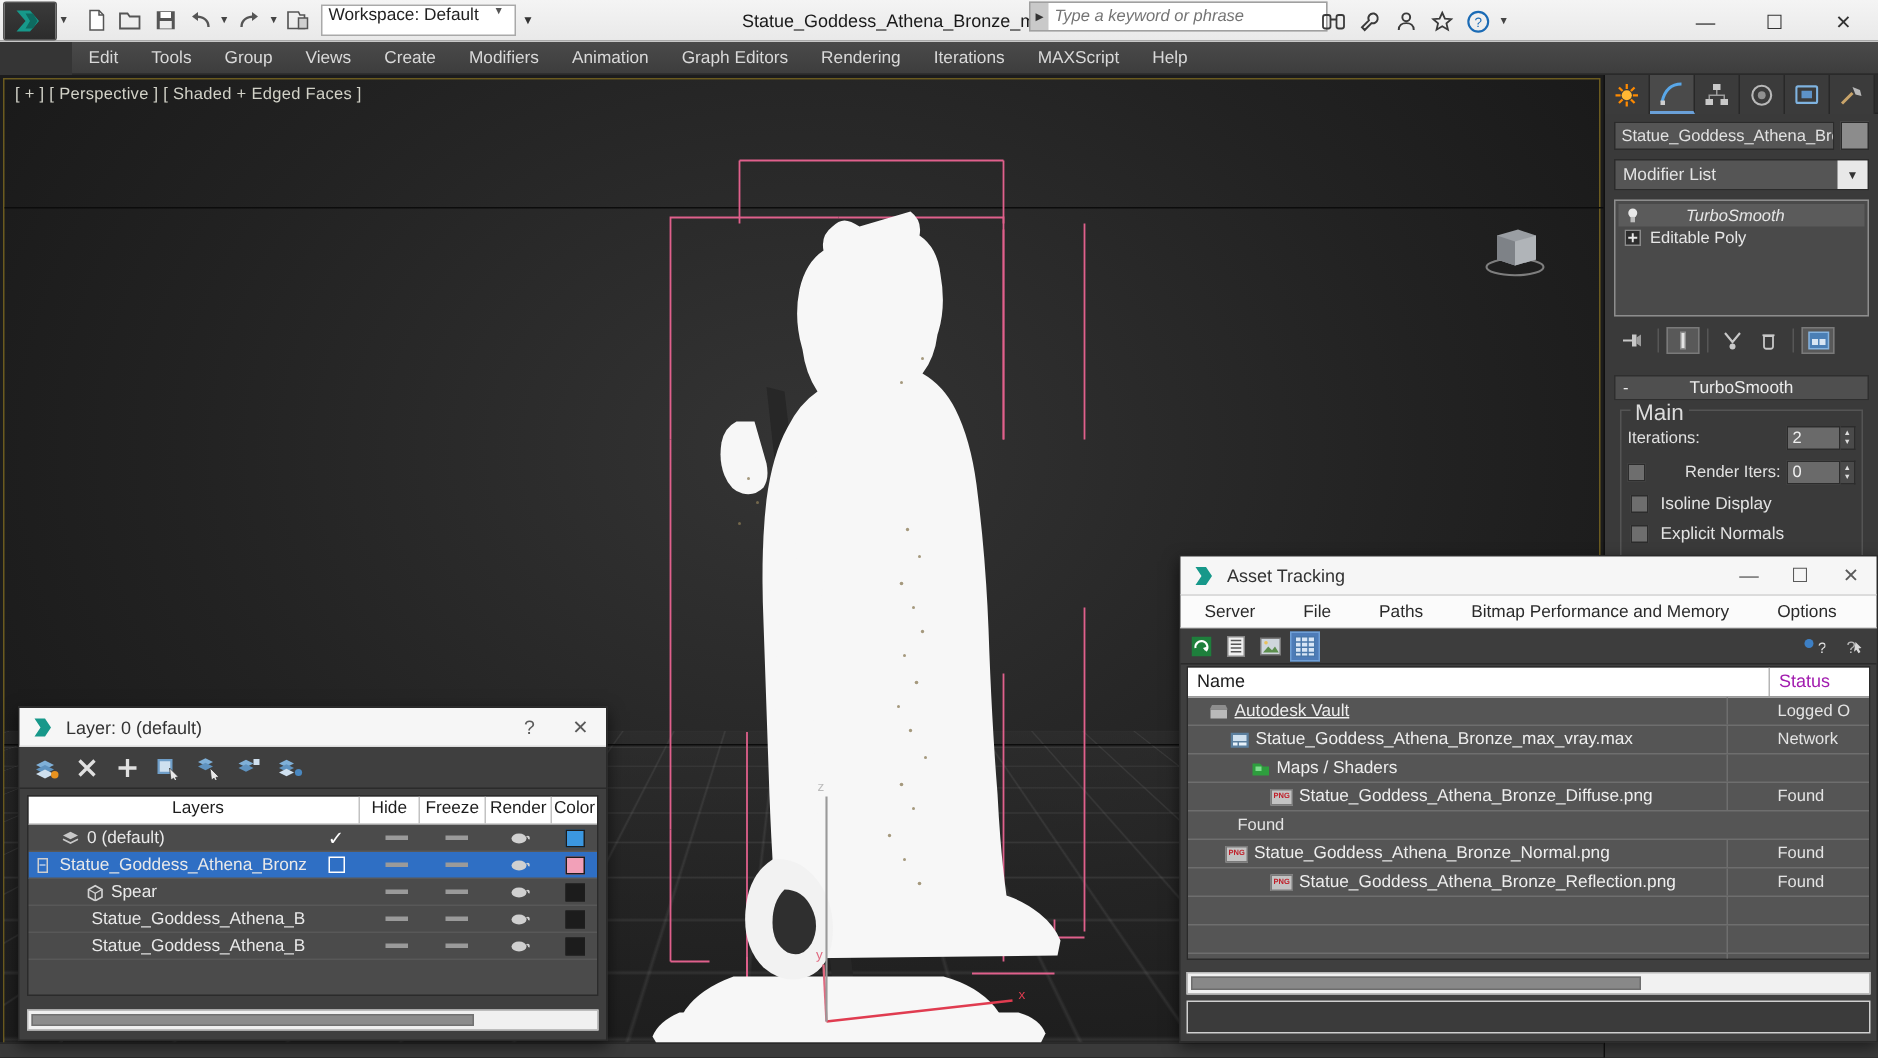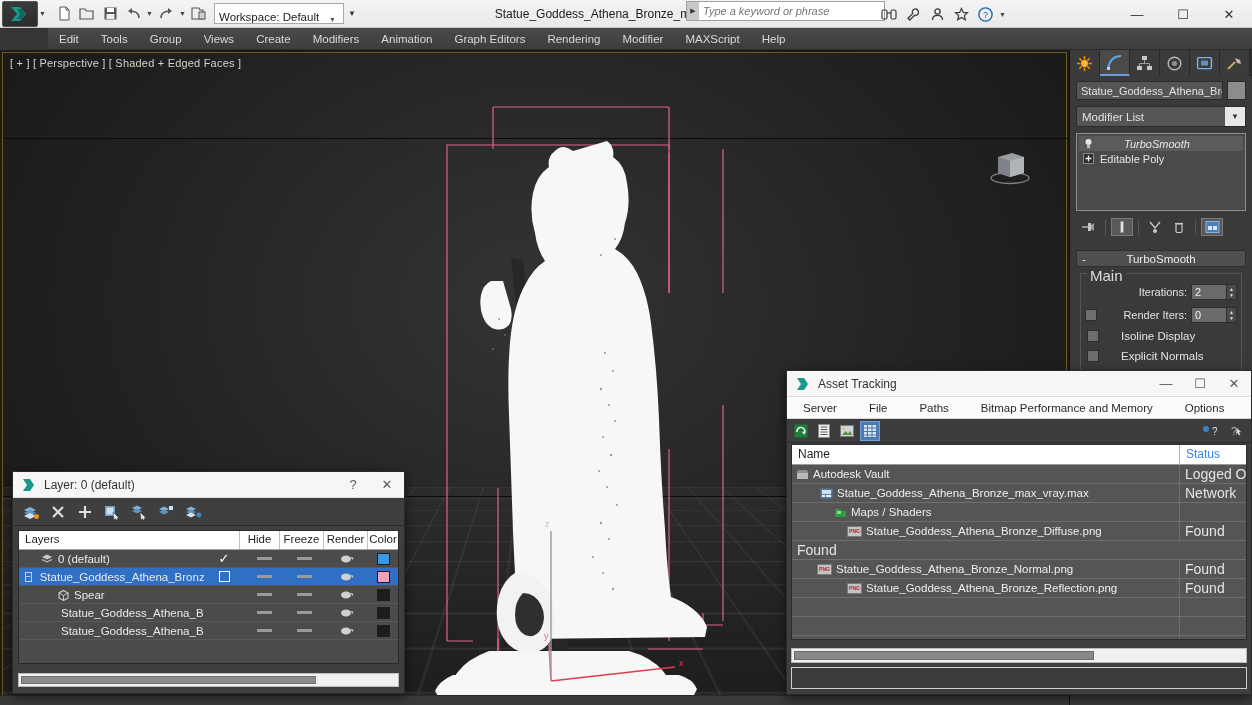--- a/index.html
+++ b/index.html
@@ -14,21 +14,21 @@
   .maxlogo { width:36px; height:26px; margin-left:2px; position:relative;
     background:linear-gradient(#3a3a3a,#2c2c2c); border:1px solid #555; border-radius:2px;
     display:flex; align-items:center; justify-content:center; }
   .maxlogo svg { display:block; }
   .qat { display:flex; align-items:center; gap:1px; margin-left:6px; }
   .qbtn { width:22px; height:22px; display:flex; align-items:center; justify-content:center;
     border-radius:2px; }
   .tinyarrow { width:9px; height:22px; display:flex; align-items:center; justify-content:center;
     font-size:7px; color:#444; }
   .wsbox { margin-left:4px; height:21px; min-width:130px; background:#fff; border:1px solid #a9a9a9;
-    display:flex; align-items:flex-end; padding:0 4px; font-size:11.5px; color:#222; }
+    display:flex; align-items:flex-start; padding:0 4px; font-size:11.5px; color:#222; }
   .wsbox .lbl { flex:1; }
   .wsbox .car { font-size:7px; color:#555; padding:0 3px; }
   .wsdrop { width:16px; height:21px; display:flex; align-items:center; justify-content:center;
     font-size:8px; color:#333; }
   .doctitle { position:absolute; left:0; right:0; text-align:center; font-size:12px; color:#1a1a1a;
     pointer-events:none; }
   .searchwrap { position:absolute; left:686px; top:1px; display:flex; align-items:center;
     height:20px; background:#c9c9c9; border:1px solid #a0a0a0; }
   .searchwrap .sarrow { width:12px; text-align:center; font-size:7px; color:#333; }
   .searchinput { width:185px; height:18px; background:#fff; border:none; outline:none;
@@ -100,29 +100,29 @@
   .stb.on { background:#595959; border:1px solid #7a7a7a; }
   .sep { width:1px; height:16px; background:#565656; margin:0 3px; }
   .rollhdr { margin:14px 6px 0 6px; height:17px; background:#4f4f4f; border:1px solid #2e2e2e;
     display:flex; align-items:center; justify-content:center; position:relative;
     font-size:11.5px; color:#ececec; }
   .rollhdr .mn { position:absolute; left:5px; font-size:11px; }
   .group { margin:6px 10px 0 10px; border:1px solid #545454; padding:10px 4px 8px 4px;
     position:relative; }
   .group>.gl { position:absolute; top:-7px; left:6px; background:#3a3a3a; padding:0 3px;
     font-size:15px; color:#dcdcdc; }
-  .fr { display:flex; align-items:center; justify-content:flex-end; gap:4px; margin-bottom:7px; }
+  .fr { display:flex; align-items:center; justify-content:space-between; gap:4px; margin-bottom:7px; }
   .fr .lb { font-size:11px; color:#e0e0e0; }
   .spin { display:flex; }
   .spin .f { width:36px; height:16px; background:#6a6a6a; border:1px solid #2c2c2c;
     color:#f0f0f0; font-size:11px; padding-left:3px; line-height:15px; }
   .spin .ar { width:10px; height:16px; background:#4a4a4a; border:1px solid #2c2c2c;
     border-left:none; display:flex; flex-direction:column; align-items:center;
     justify-content:center; font-size:5px; color:#ddd; line-height:6px; }
-  .cbrow { display:flex; align-items:center; gap:22px; margin:0 0 8px 2px; }
+  .cbrow { display:flex; align-items:center; gap:8px; margin:0 0 8px 2px; }
   .cb { width:12px; height:12px; background:#6e6e6e; border:1px solid #2c2c2c; }
   .cbrow .lb { font-size:11.5px; color:#e2e2e2; }
 
   
   .win { position:absolute; background:#3f3f3f; border:1px solid #2a2a2a;
     box-shadow:0 3px 10px rgba(0,0,0,.55); }
   .wtitle { height:26px; background:#f6f6f6; display:flex; align-items:center;
     border-bottom:1px solid #dcdcdc; }
   .wtitle .ico { width:16px; height:16px; margin:0 7px 0 8px; }
   .wtitle .tx { flex:1; font-size:12px; color:#333; }
@@ -137,26 +137,26 @@
   .attools { height:24px; background:#3d3d3d; display:flex; align-items:center; padding:0 4px;
     gap:3px; border-bottom:1px solid #2a2a2a; position:relative; }
   .atb { width:20px; height:20px; display:flex; align-items:center; justify-content:center; }
   .atb.on { background:#4e7cb8; border:1px solid #6f9fd6; }
   .atright { position:absolute; right:6px; display:flex; gap:6px; }
   .atgrid { position:absolute; left:4px; top:73px; right:4px; height:196px; background:#555;
     border:1px solid #2b2b2b; overflow:hidden; }
   .athead { display:flex; height:20px; background:#fff; border-bottom:1px solid #9b9b9b; }
   .athead .c1 { flex:1; padding:2px 0 0 6px; font-size:12px; color:#1d1d1d;
     border-right:1px solid #b5b5b5; }
-  .athead .c2 { width:66px; padding:2px 0 16px 6px; font-size:12px; color:#3b82f6; }
+  .athead .c2 { width:66px; padding:2px 0 16px 6px; font-size:12px; color:#a21caf; }
   .atrow { display:flex; height:19px; border-bottom:1px solid #6e6e6e; }
   .atrow .n { flex:1; display:flex; align-items:center; gap:4px; font-size:11.5px; color:#eee;
     border-right:1px solid #6e6e6e; overflow:hidden; white-space:nowrap; }
-  .atrow .s { width:66px; padding-left:5px; font-size:14px; color:#e4e4e4; line-height:18px;
-    overflow:hidden; white-space:nowrap; }
+  .atrow .s { width:66px; padding-left:5px; font-size:11px; color:#e4e4e4; line-height:18px;
+    overflow:hidden; white-space:nowrap;margin-left:28px; }
   .ic { width:13px; height:11px; flex:none; }
   .png { width:15px; height:11px; background:#c3c3c3; border:1px solid #7a7a7a; position:relative;
     flex:none; }
   .png::after { content:"PNG"; position:absolute; left:0; top:0; width:100%; height:100%;
     font-size:5px; color:#c0202a; text-align:center; line-height:9px; font-weight:bold; }
   .hscroll { position:absolute; left:4px; bottom:31px; right:4px; height:15px; background:#f1f1f1;
     border:1px solid #b9b9b9; }
   .hscroll .thumb { position:absolute; left:2px; top:2px; height:9px; width:300px; background:#888;
     border:1px solid #6d6d6d; }
   .atstatus { position:absolute; left:4px; bottom:5px; right:4px; height:22px; background:#3b3b3b;
@@ -300,21 +300,21 @@
     <div class="menuleft"></div>
     <div class="mi">Edit</div>
     <div class="mi">Tools</div>
     <div class="mi">Group</div>
     <div class="mi">Views</div>
     <div class="mi">Create</div>
     <div class="mi">Modifiers</div>
     <div class="mi">Animation</div>
     <div class="mi">Graph Editors</div>
     <div class="mi">Rendering</div>
-    <div class="mi">Modifier</div>
+    <div class="mi">Iterations</div>
     <div class="mi">MAXScript</div>
     <div class="mi">Help</div>
   </div>
 
   <div class="viewport">
     <div class="vp-inner">
 
       <div class="floor">
         <div class="dark"></div>
         <div class="g"></div>
@@ -631,21 +631,21 @@
       </div>
     </div>
 
     <div class="atgrid">
       <div class="athead">
         <div class="c1">Name</div>
         <div class="c2">Status</div>
       </div>
 
       <div class="atrow">
-        <div class="n" style="padding-left:4px;">
+        <div class="n" style="padding-left:14px;text-decoration:underline;">
           <svg class="ic" viewBox="0 0 13 11">
               <path d="M1 4h11v6H1z" fill="#b9b9b9"></path>
               <path d="M2 1h9l1.5 3h-12z" fill="#8e8e8e"></path>
             </svg>
           <span>Autodesk Vault</span>
         </div>
         <div class="s">Logged O</div>
       </div>
 
       <div class="atrow">
@@ -775,21 +775,21 @@
             <path d="M1 5l5-2.5L11 5 6 7.5z" fill="#7fb0d8"></path>
             <path d="M1 8l5-2.5L11 8 6 10.5z" fill="#5f93c0"></path>
             <path d="M1 11l5-2.5L11 11 6 13.5z" fill="#cfe0ef"></path>
             <circle cx="14" cy="11" r="2.4" fill="#4a88c0"></circle>
           </svg>
       </div>
     </div>
 
     <div class="lgrid">
       <div class="lhead">
-        <div class="c" style="flex:1;text-align:left;padding-left:6px;">Layers</div>
+        <div class="c" style="flex:1;text-align:center;padding-left:6px;">Layers</div>
         <div class="c" style="width:40px;">Hide</div>
         <div class="c" style="width:44px;">Freeze</div>
         <div class="c" style="width:44px;">Render</div>
         <div class="c" style="width:30px;border-right:none;">Color</div>
       </div>
 
       <div class="lrow">
         <div class="nm" style="padding-left:22px;">
           <svg width="13" height="11" viewBox="0 0 13 11">
               <path d="M1 4l5-2.5L11 4 6 6.5z" fill="#c8c8c8"></path>

